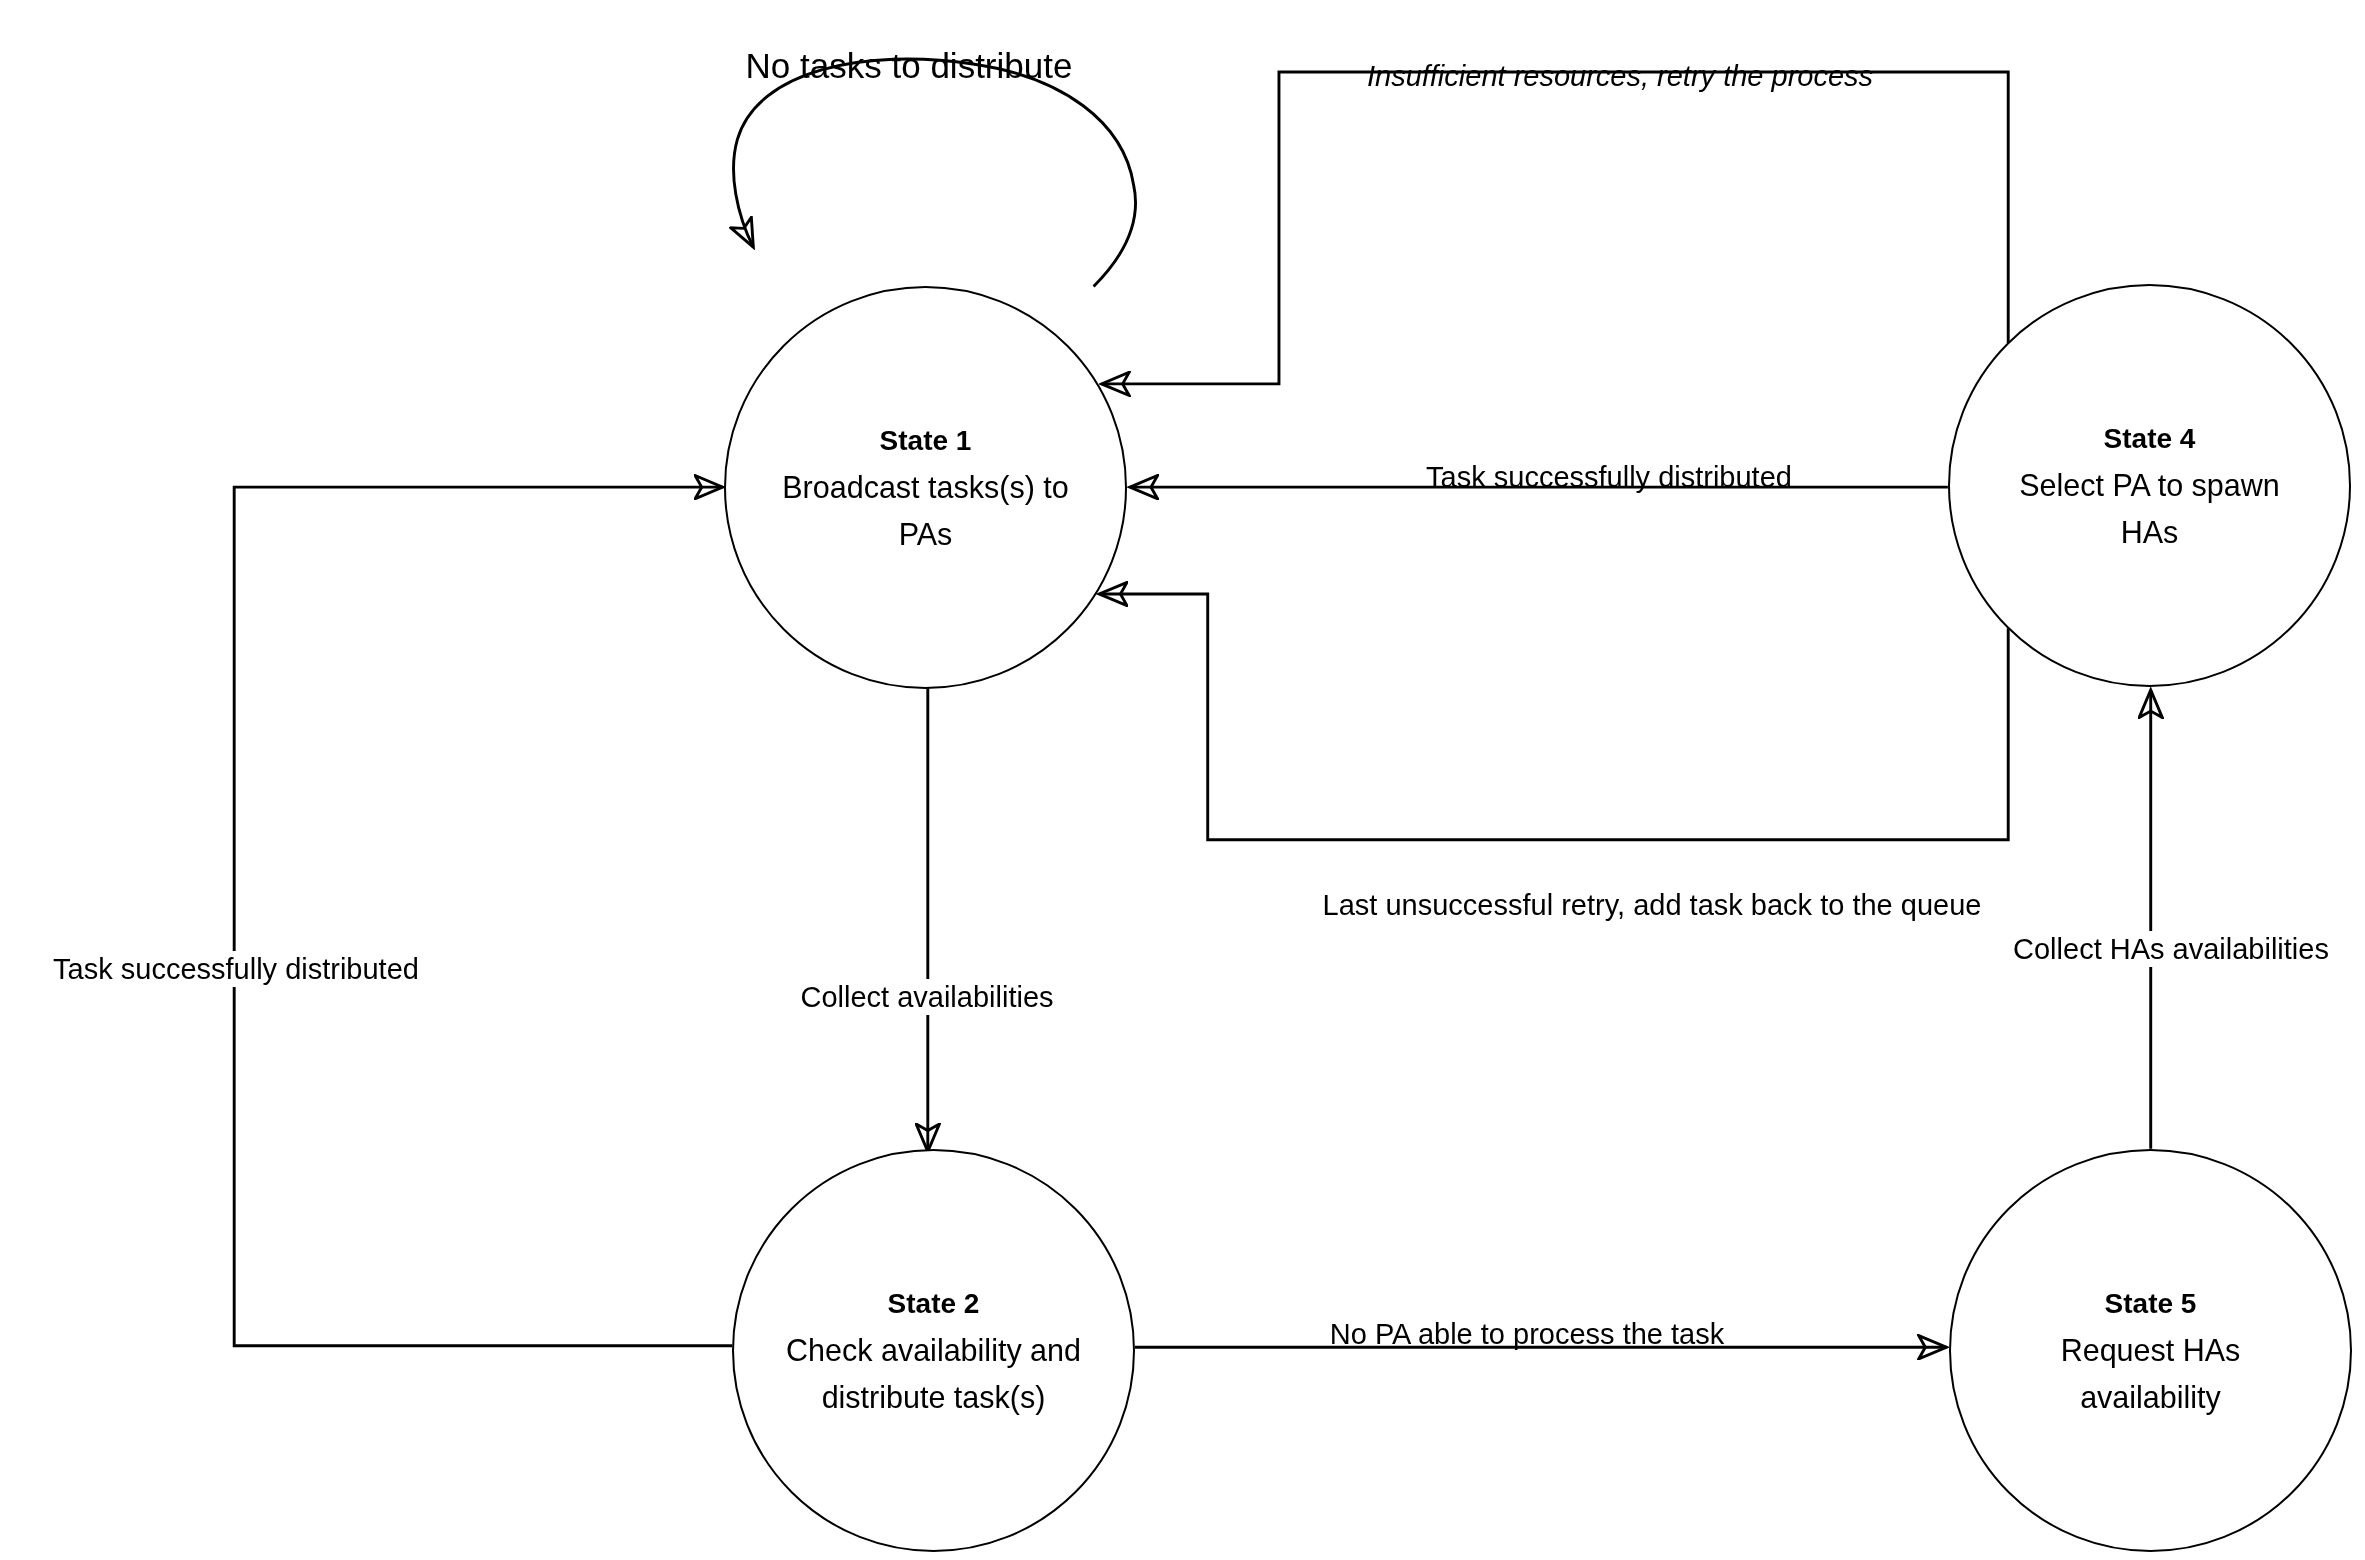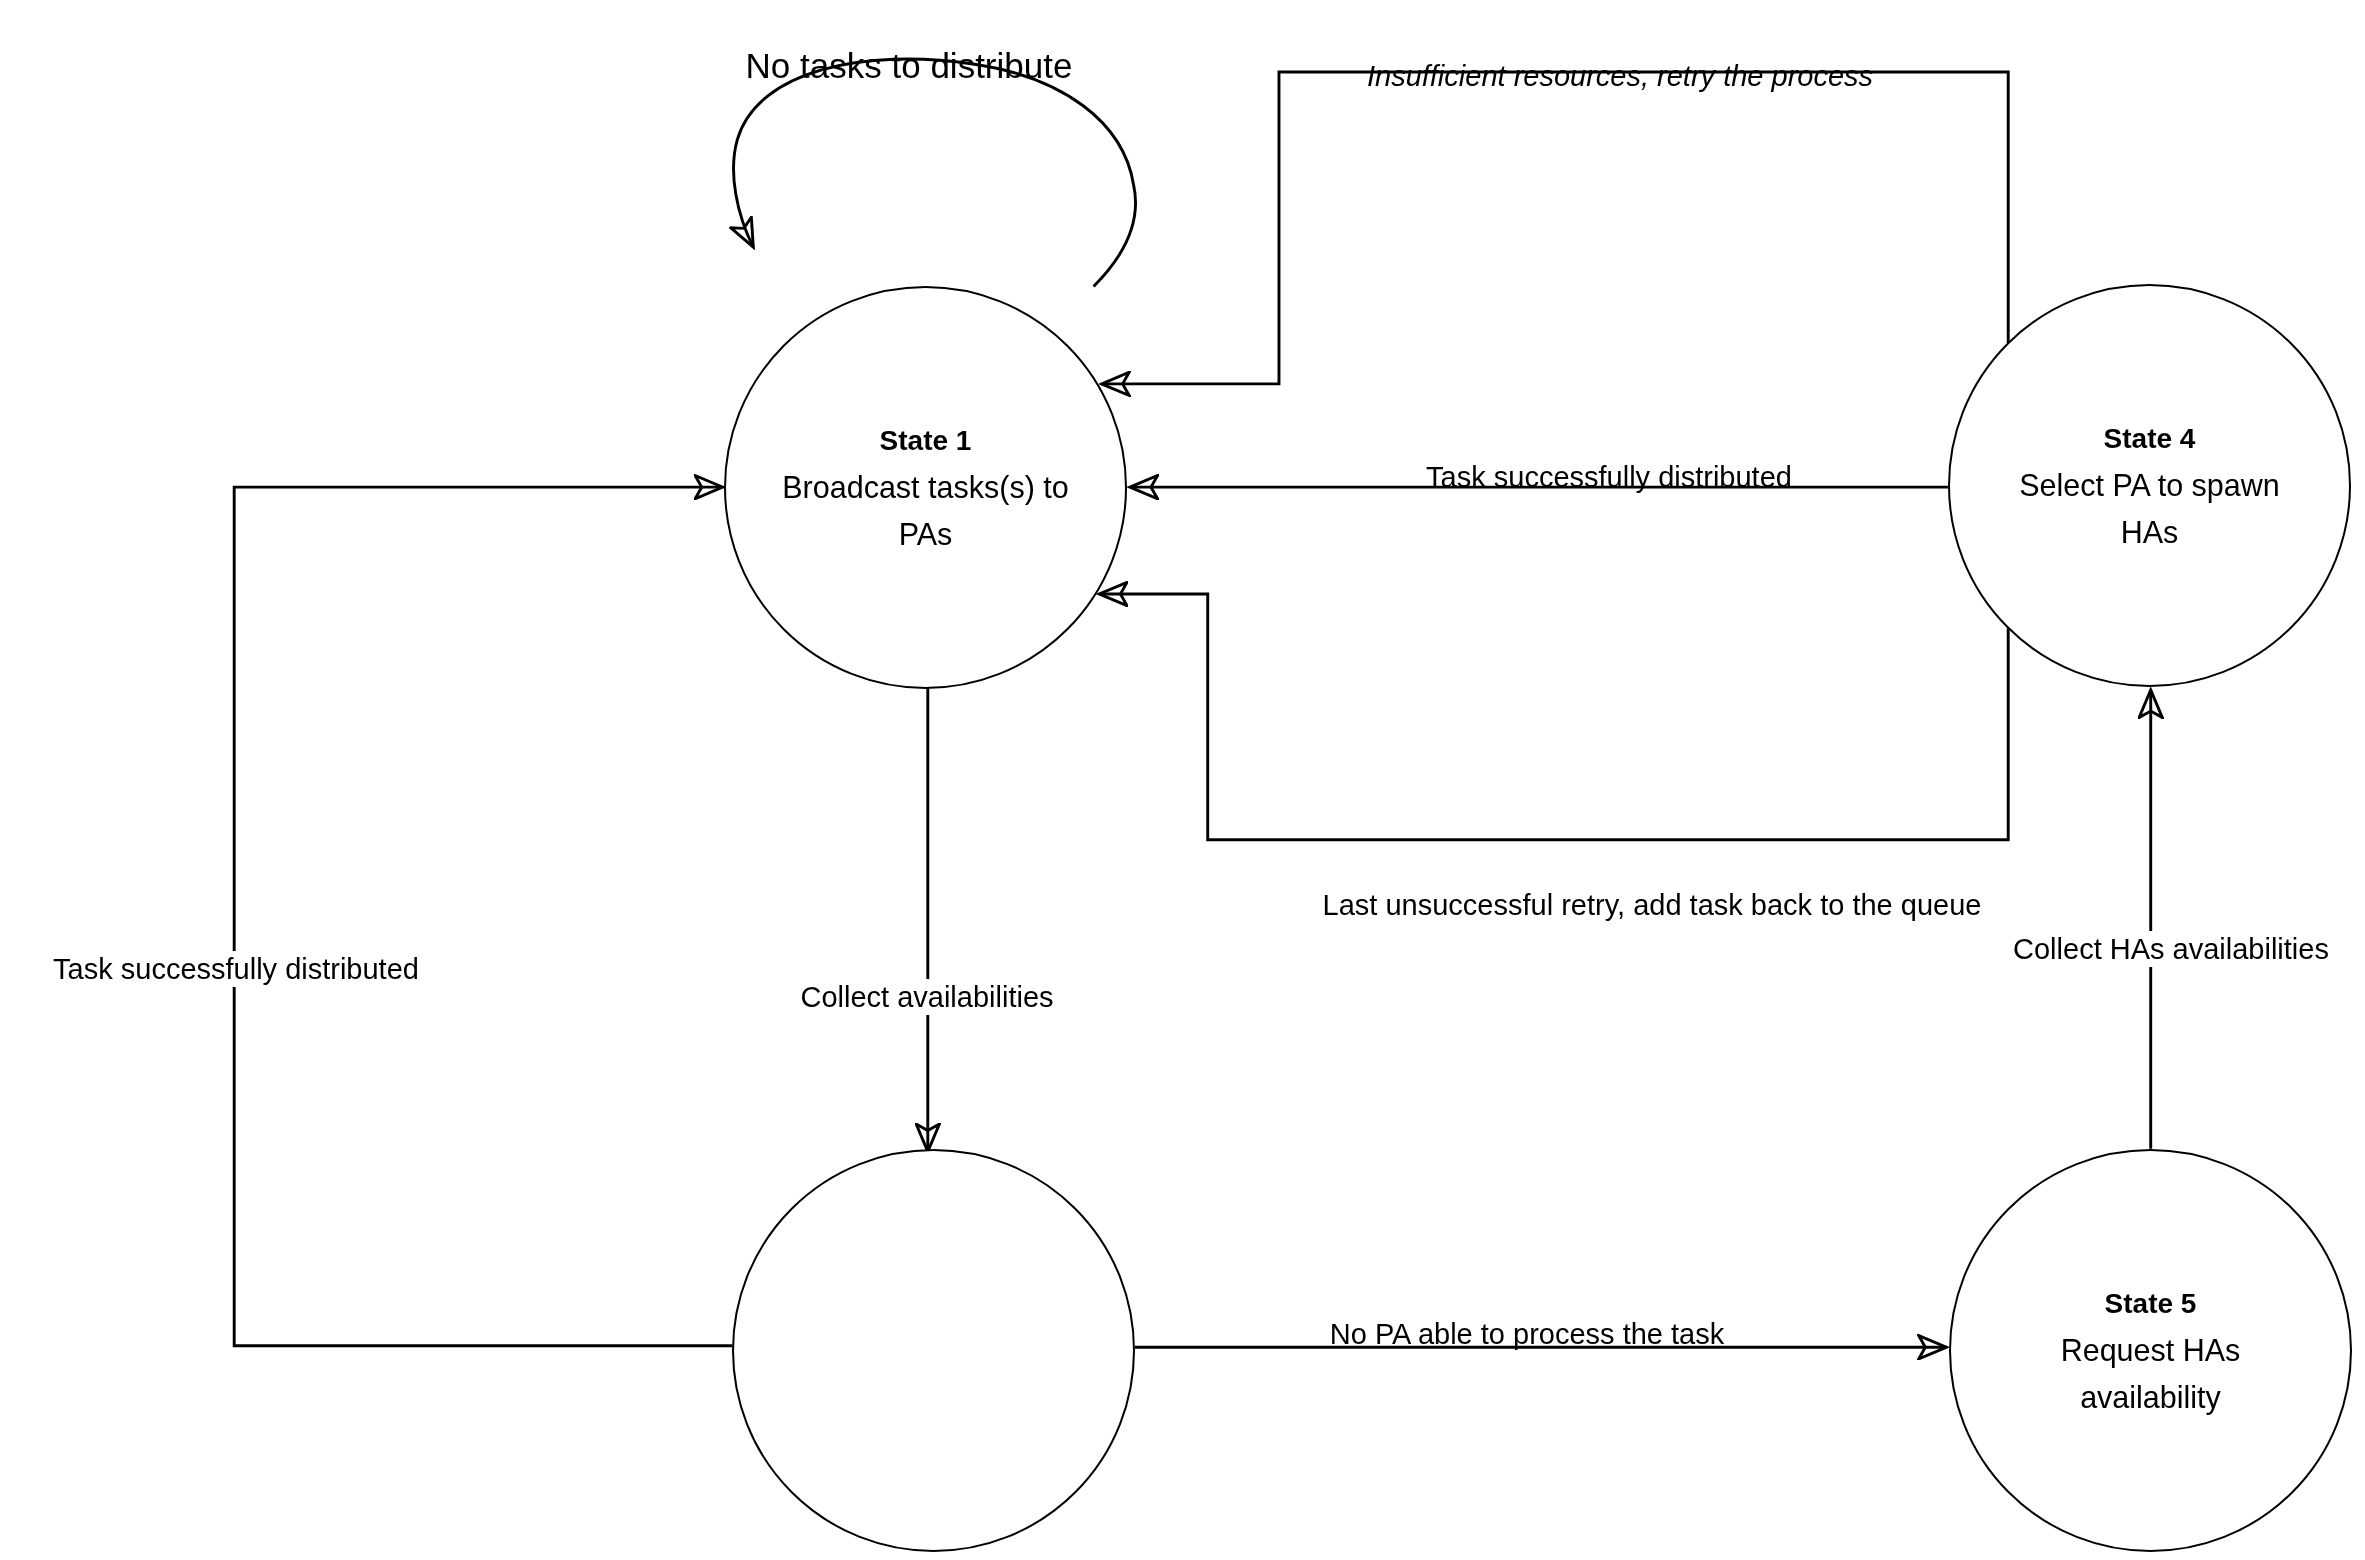--- a/index.html
+++ b/index.html
@@ -103,20 +103,22 @@
 
   <div class="state-node" style="left:724px; top:286px;">
     <div class="state-inner">
       <div class="state-title">State 1</div>
       <div>Broadcast tasks(s) to PAs</div>
     </div>
   </div>
 
   <div class="state-node" style="left:732px; top:1149px;">
     <div class="state-inner">
+      <div class="state-title">State 2</div>
+      <div>Check availability and distribute task(s)</div>
     </div>
   </div>
 
   <div class="state-node" style="left:1949px; top:1149px;">
     <div class="state-inner">
       <div class="state-title">State 5</div>
       <div>Request HAs availability</div>
     </div>
   </div>
 

